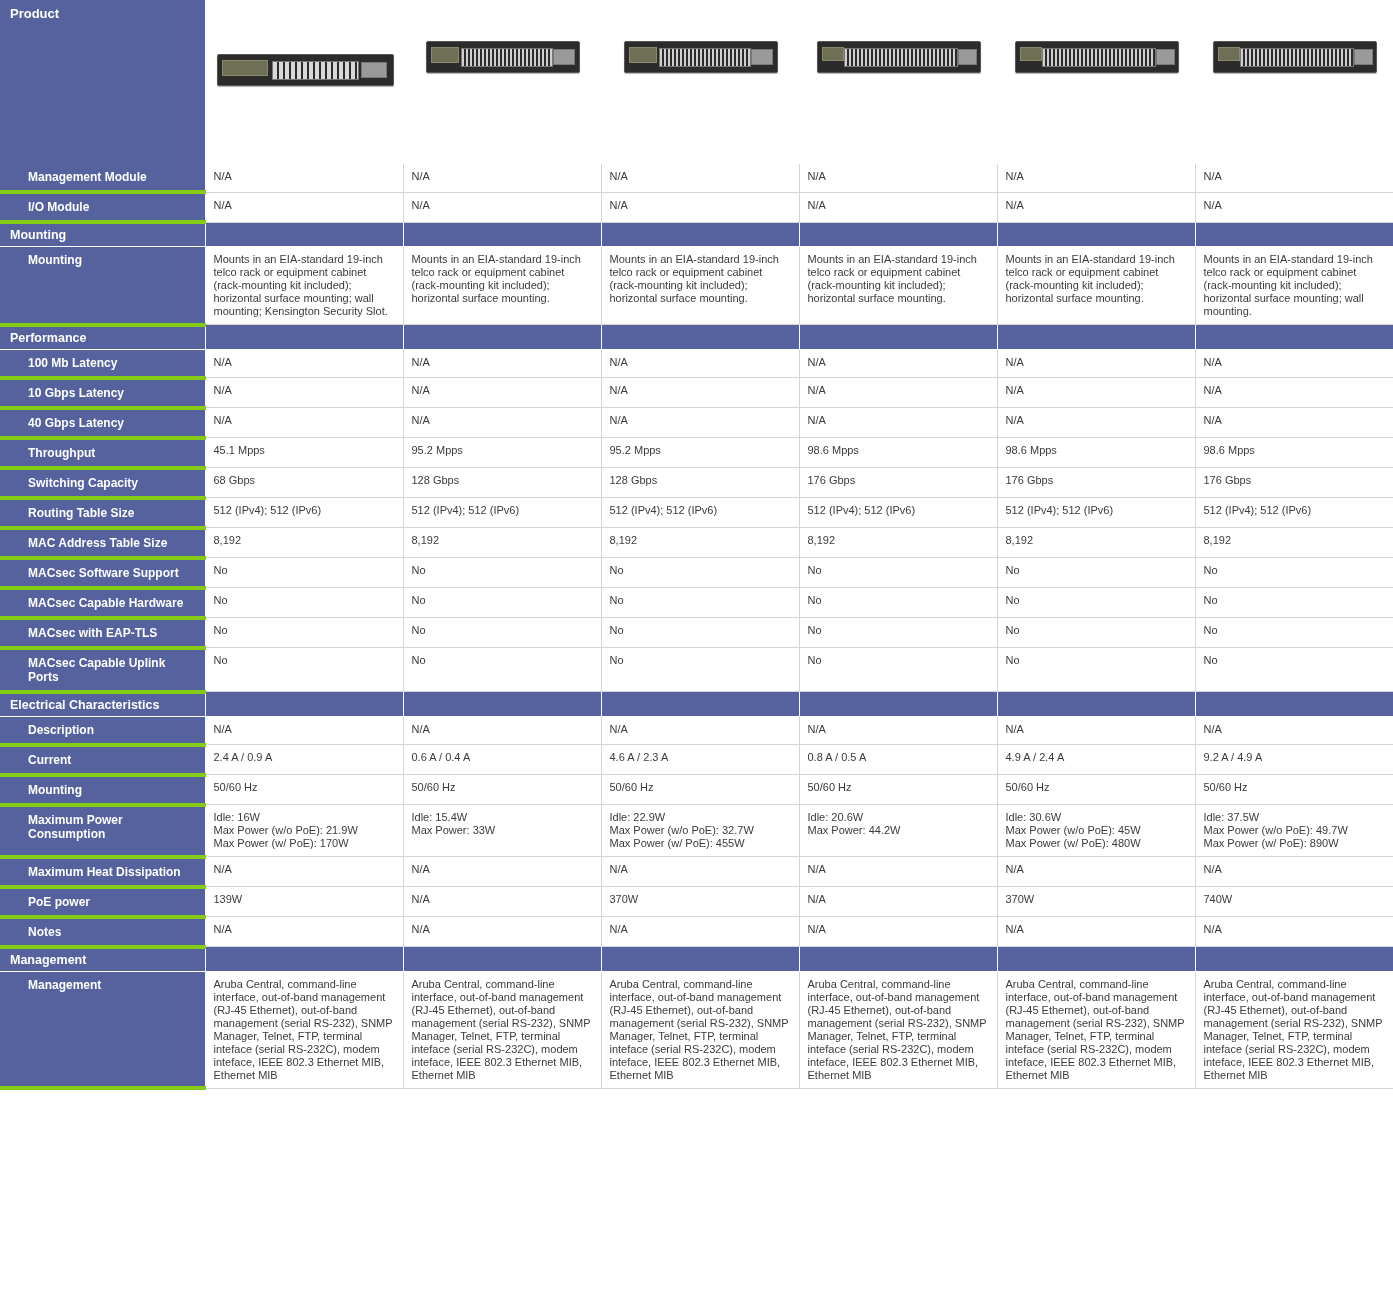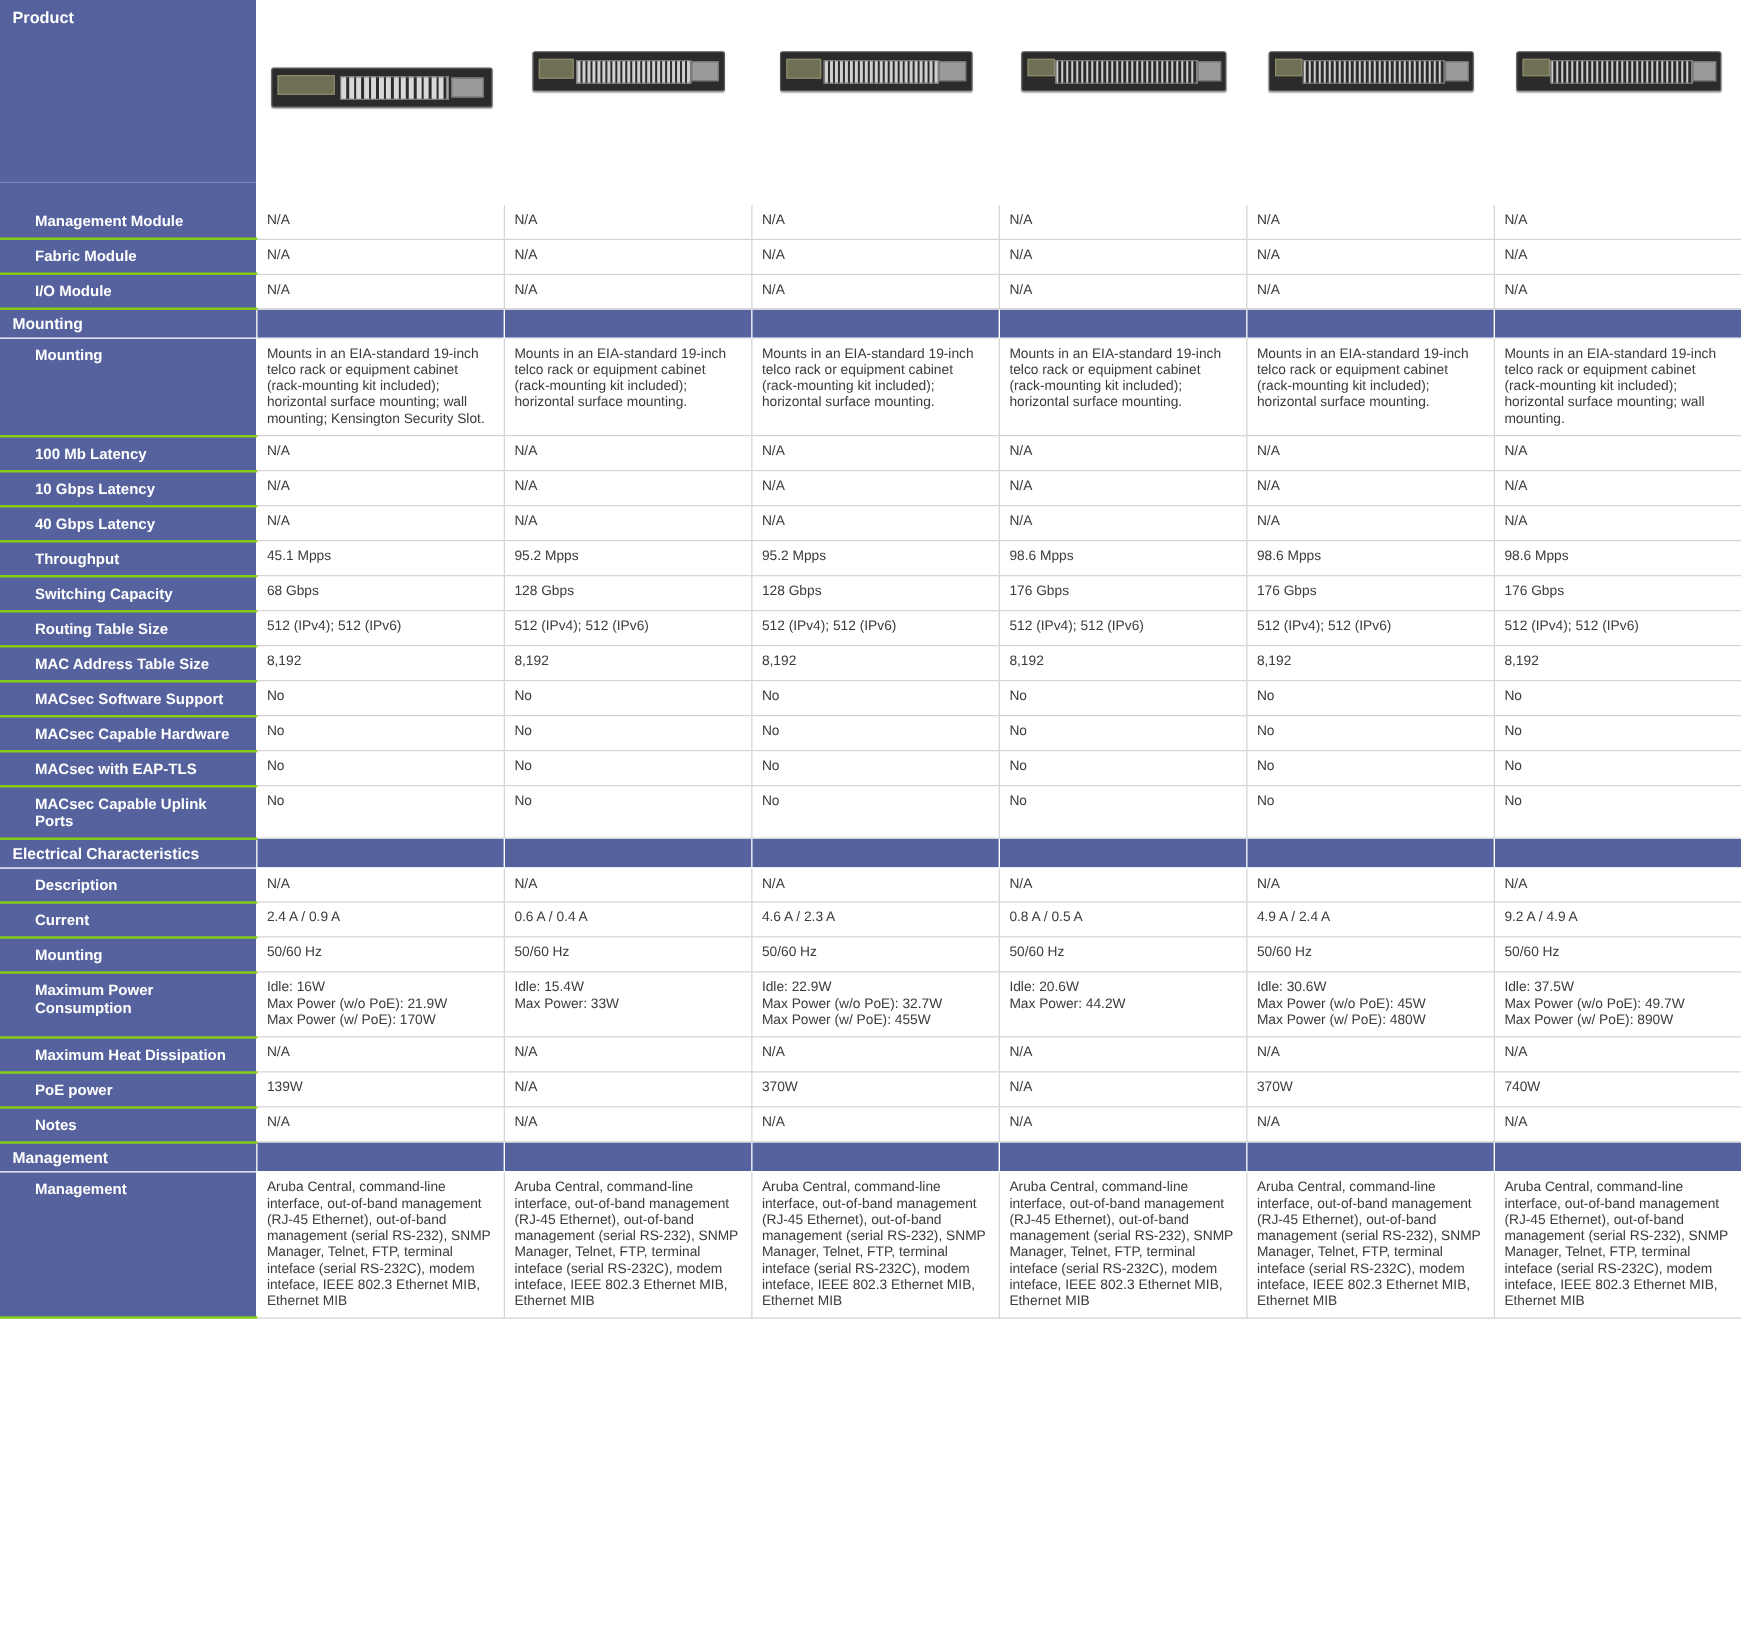--- a/index.html
+++ b/index.html
@@ -101,21 +101,21 @@
   }
 
   
   td.rowlabel {
     background: #55629d;
     color: #ffffff;
     font-size: 12px;
     font-weight: bold;
     padding: 6px 6px 6px 28px;
     vertical-align: top;
-    border-bottom: 2px solid #84cc16;
+    border-bottom: 4px solid #84cc16;
     border-right: 1px solid #ffffff;
     line-height: 14px;
   }
   td.cell {
     background: #ffffff;
     color: #3b3b3b;
     font-size: 11px;
     padding: 6px 8px 6px 8px;
     vertical-align: top;
     border-bottom: 1px solid #d5d5d5;
@@ -208,29 +208,20 @@
         <tr>
           <td class="rowlabel">Management Module</td>
           <td class="cell">N/A</td>
           <td class="cell">N/A</td>
           <td class="cell">N/A</td>
           <td class="cell">N/A</td>
           <td class="cell">N/A</td>
           <td class="cell">N/A</td>
         </tr>
         <tr>
-          <td class="rowlabel">Fabric Module</td>
-          <td class="cell">N/A</td>
-          <td class="cell">N/A</td>
-          <td class="cell">N/A</td>
-          <td class="cell">N/A</td>
-          <td class="cell">N/A</td>
-          <td class="cell">N/A</td>
-        </tr>
-        <tr>
           <td class="rowlabel">I/O Module</td>
           <td class="cell">N/A</td>
           <td class="cell">N/A</td>
           <td class="cell">N/A</td>
           <td class="cell">N/A</td>
           <td class="cell">N/A</td>
           <td class="cell">N/A</td>
         </tr>
         <tr class="section-row">
           <td>Mounting</td>
@@ -242,20 +233,29 @@
           <td class="blank"></td>
         </tr>
         <tr>
           <td class="rowlabel">Mounting</td>
           <td class="cell">Mounts in an EIA-standard 19-inch telco rack or equipment cabinet (rack-mounting kit included); horizontal surface mounting; wall mounting; Kensington Security Slot.</td>
           <td class="cell">Mounts in an EIA-standard 19-inch telco rack or equipment cabinet (rack-mounting kit included); horizontal surface mounting.</td>
           <td class="cell">Mounts in an EIA-standard 19-inch telco rack or equipment cabinet (rack-mounting kit included); horizontal surface mounting.</td>
           <td class="cell">Mounts in an EIA-standard 19-inch telco rack or equipment cabinet (rack-mounting kit included); horizontal surface mounting.</td>
           <td class="cell">Mounts in an EIA-standard 19-inch telco rack or equipment cabinet (rack-mounting kit included); horizontal surface mounting.</td>
           <td class="cell">Mounts in an EIA-standard 19-inch telco rack or equipment cabinet (rack-mounting kit included); horizontal surface mounting; wall mounting.</td>
+        </tr>
+        <tr class="section-row">
+          <td>Performance</td>
+          <td class="blank"></td>
+          <td class="blank"></td>
+          <td class="blank"></td>
+          <td class="blank"></td>
+          <td class="blank"></td>
+          <td class="blank"></td>
         </tr>
         <tr>
           <td class="rowlabel">100 Mb Latency</td>
           <td class="cell">N/A</td>
           <td class="cell">N/A</td>
           <td class="cell">N/A</td>
           <td class="cell">N/A</td>
           <td class="cell">N/A</td>
           <td class="cell">N/A</td>
         </tr>

